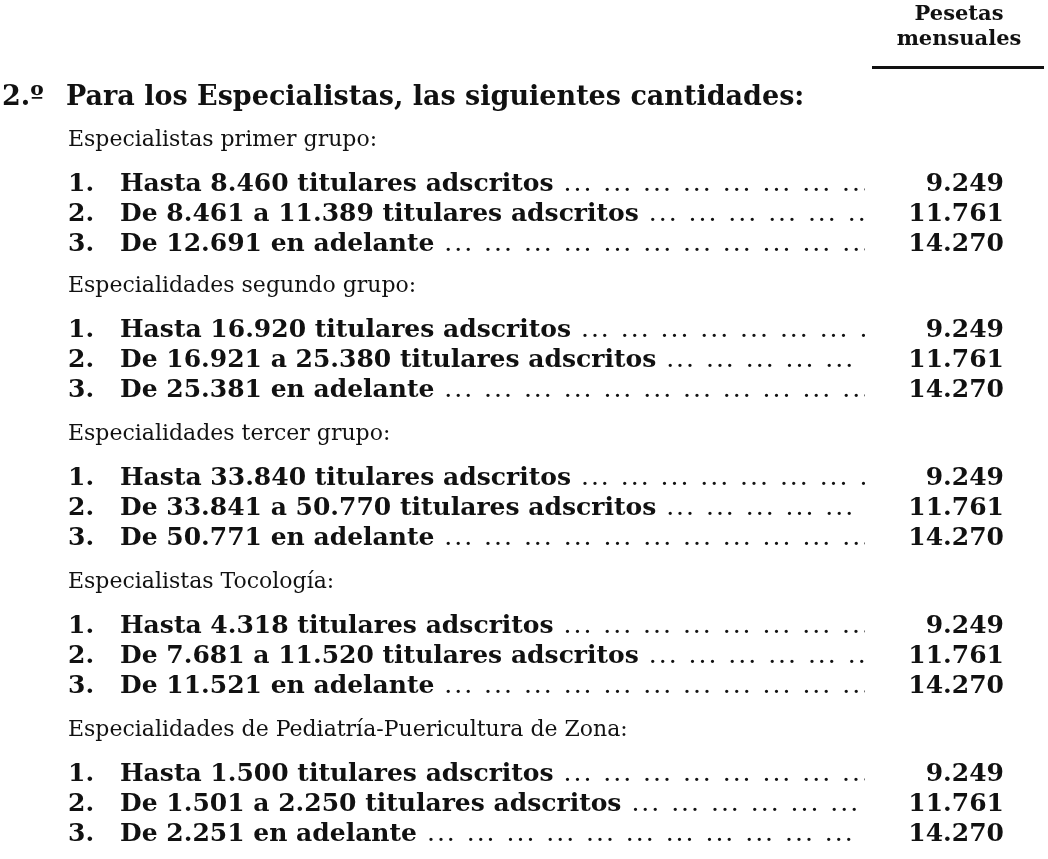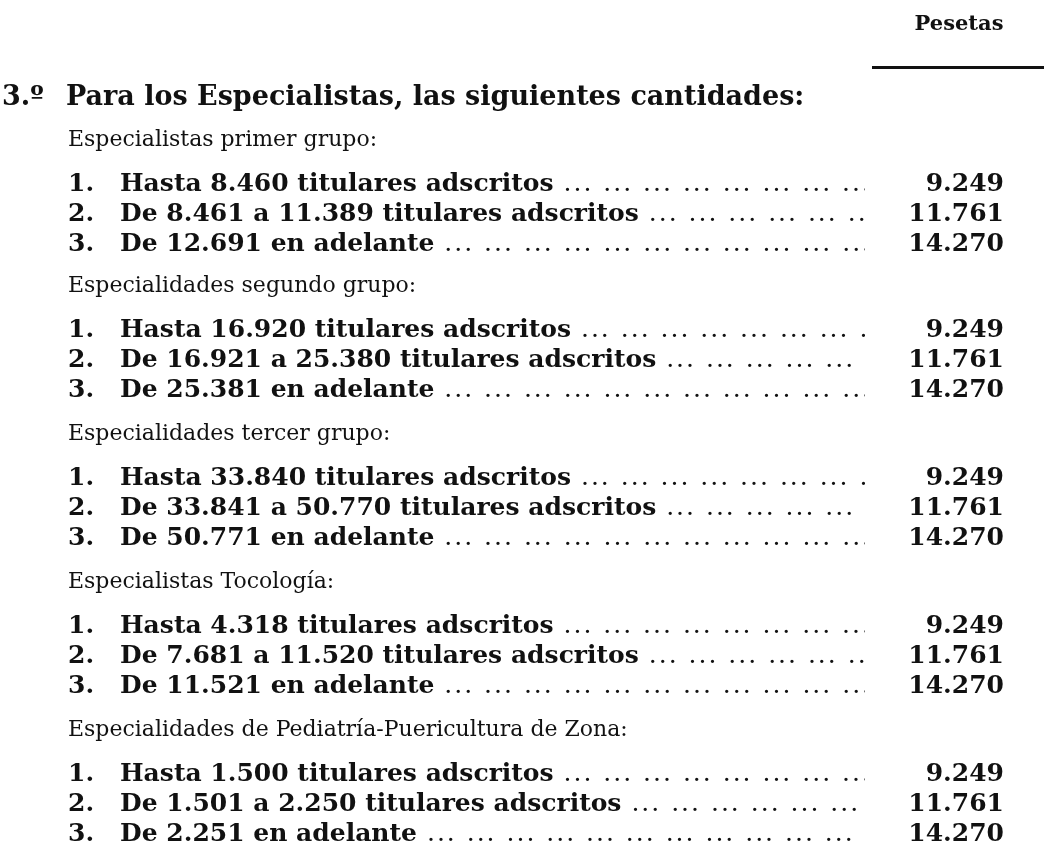--- a/index.html
+++ b/index.html
@@ -2,21 +2,21 @@
 <html><head>
   <meta charset="utf-8">
   <style>
     html, body { margin: 0; padding: 0; background: #ffffff; }
     body {
       width: 1048px; height: 859px; position: relative; overflow: hidden;
       font-family: "DejaVu Serif", "Liberation Serif", serif;
       color: #111111;
     }
     .col-header {
-      position: absolute; left: 870px; top: 10px; width: 178px;
+      position: absolute; left: 870px; top: 0; width: 178px;
       text-align: center; font-weight: bold; font-size: 21px; line-height: 25px;
     }
     .col-rule {
       position: absolute; left: 872px; top: 66px; width: 172px; height: 3px; background: #111;
     }
     .section-title {
       position: absolute; left: 2px; top: 80px; font-weight: bold; font-size: 27px; white-space: nowrap;
     }
     .section-title .num { display: inline-block; width: 64px; }
     .group { position: absolute; left: 0; width: 1048px; }
@@ -32,25 +32,26 @@
       position: absolute; left: 120px; width: 745px; overflow: hidden; white-space: nowrap;
     }
     .row .desc .dots { letter-spacing: 2px; font-weight: normal; }
     .row .amount { position: absolute; right: 44px; }
   </style>
 </head>
 <body>
 
 <div class="col-header">
   <div>Pesetas</div>
+  <div>mensuales</div>
 </div>
 <div class="col-rule"></div>
 
 <div class="section-title">
-  <span class="num">3.º</span><span>Para los Especialistas, las siguientes cantidades:</span>
+  <span class="num">2.º</span><span>Para los Especialistas, las siguientes cantidades:</span>
 </div>
 
 <div class="group" style="top:126px">
   <div class="group-title">Especialistas primer grupo:</div>
   <div class="row" style="top:42px">
     <span class="idx">1.</span>
     <span class="desc"><span>Hasta 8.460 titulares adscritos</span><span class="dots"> ... ... ... ... ... ... ... ... ... ... ... ... ... ... ... ...</span></span>
     <span class="amount">9.249</span>
   </div>
   <div class="row" style="top:72px">

